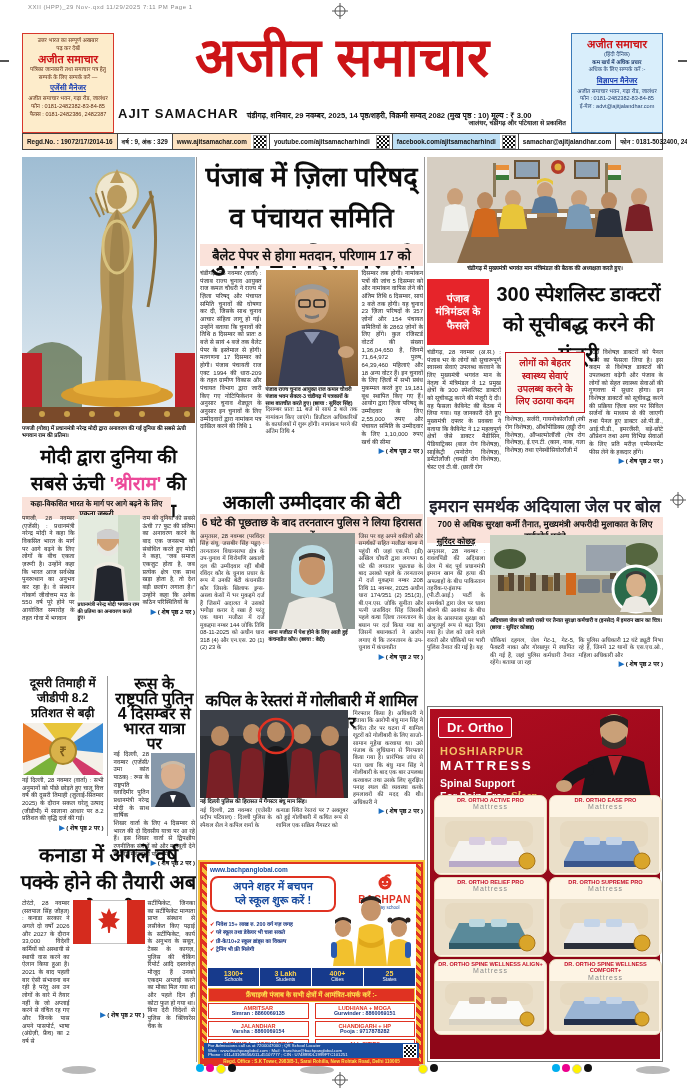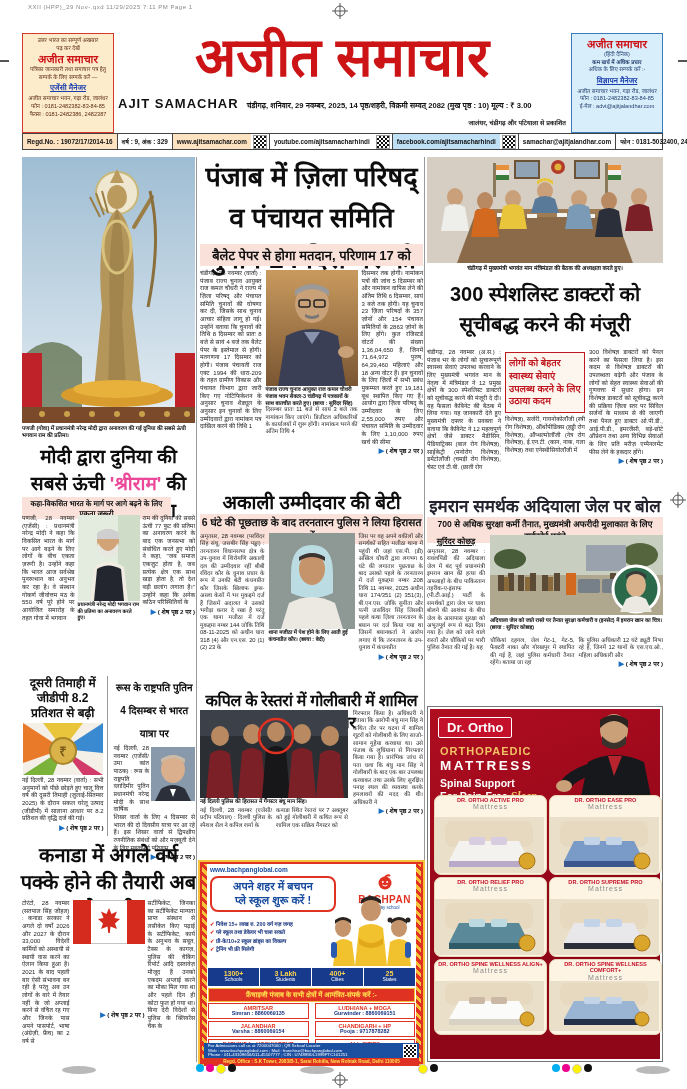--- a/index.html
+++ b/index.html
@@ -9,21 +9,21 @@
   .print-line{position:absolute;left:28px;top:4px;font-size:6px;color:#888;letter-spacing:.5px;}
   
   .mast-box{position:absolute;top:33px;height:100px;box-sizing:border-box;text-align:center;
             padding:3px 2px;font-size:5.6px;line-height:1.35;}
   .mast-left{left:22px;width:92px;background:#fdeccb;border:1.5px solid #d8372b;color:#5a2a10;}
   .mast-right{left:571px;width:92px;background:#d9eefb;border:1.5px solid #3a7ab8;color:#23406e;}
   .mast-box .ttl{color:#cc1417;font-weight:900;font-size:11px;line-height:1.1;margin:1px 0;}
   .mast-box .mgr{color:#1b3fb0;font-weight:900;font-size:7.5px;text-decoration:underline;margin:2px 0;}
   .mast-title{position:absolute;left:118px;top:30px;width:448px;text-align:center;
               font-size:54px;font-weight:900;color:#cc1417;line-height:1.0;}
-  .mast-subrow{position:absolute;left:118px;top:96px;width:448px;display:flex;gap:8px;align-items:baseline;}
+  .mast-subrow{position:absolute;left:118px;top:106px;width:448px;display:flex;gap:8px;align-items:baseline;}
   .mast-en{font-weight:900;font-size:13px;letter-spacing:1px;color:#111;white-space:nowrap;}
   .mast-edition{font-weight:700;font-size:7.6px;color:#111;}
   .mast-pub{position:absolute;left:118px;top:118px;width:448px;text-align:right;font-size:6.4px;font-weight:700;color:#222;}
   
   .info-bar{position:absolute;left:22px;top:133px;width:641px;height:17px;border:1px solid #444;
             display:flex;align-items:center;font-size:6.4px;font-weight:700;box-sizing:border-box;}
   .info-cell{padding:0 4px;border-left:1px solid #444;white-space:nowrap;height:100%;display:flex;align-items:center;}
   .info-cell:first-child{border-left:none;background:#fde3c2;}
   .cell-web{background:#fde3c2;}
   .cell-fb{background:#bfe0f5;}
@@ -34,21 +34,21 @@
   .btxt{font-size:6px;line-height:1.28;text-align:justify;color:#1c1c1c;margin:0;}
   .cap{font-size:5.6px;font-weight:700;line-height:1.25;color:#111;}
   .cont{font-size:6.2px;font-weight:700;color:#111;text-align:right;}
   .cont .arr{color:#1b6fc2;font-size:7px;}
   .photo{display:block;}
   .vline{position:absolute;width:1px;background:#999;}
   
   .kicker{background:#e6242a;color:#fff;font-weight:900;text-align:center;
           display:flex;align-items:center;justify-content:center;font-size:10.5px;line-height:1.25;padding:2px;}
   .quotebox{border:1.5px solid #c01820;background:#fdf6ef;color:#c01820;font-weight:900;
-            font-size:9.5px;line-height:1.35;padding:4px 3px;margin:3px 0;}
+            font-size:9.5px;line-height:1.35;text-align:center;padding:4px 9px;margin:3px 0;}
   
   .ortho{position:absolute;left:427px;top:706px;width:236px;height:356px;box-sizing:border-box;
          background:linear-gradient(160deg,#b00d20,#8f0618 60%);border:1px solid #777;box-shadow:inset 0 0 0 2px #fff;}
   .ortho-brand{position:absolute;left:10px;top:10px;background:#c4102a;border:1.5px solid #fff;
                color:#fff;font-weight:900;font-size:13px;padding:2px 8px;border-radius:2px;}
   .ortho-l1{position:absolute;left:12px;top:38px;color:#f2c264;font-weight:900;font-size:11px;letter-spacing:1px;}
   .ortho-l2{position:absolute;left:12px;top:51px;color:#fff;font-weight:900;font-size:13.5px;letter-spacing:2.5px;}
   .ortho-t1{position:absolute;left:12px;top:70px;color:#fff;font-weight:900;font-size:10.5px;}
   .ortho-t2{position:absolute;left:12px;top:82px;color:#fff;font-weight:900;font-size:10.5px;}
   .ortho-t2 .slp{color:#f2c264;font-family:"Liberation Serif",serif;font-style:italic;font-size:12px;}
@@ -234,21 +234,21 @@
         <path d="M0 52 L40 26 L30 52 Z" fill="#7ab23a"></path>
           <path d="M80 52 L40 26 L60 52 Z" fill="#d23a6a"></path>
         <path d="M20 0 L40 26 L60 0 Z" fill="#e8c53a"></path>
         <circle cx="40" cy="28" r="13" fill="#d9b24a" stroke="#a8862a" stroke-width="2"></circle>
         <text x="40" y="33" font-size="13" text-anchor="middle" fill="#7a5a1a" font-weight="bold">₹</text>
       </svg>
       <p class="btxt">नई दिल्ली, 28 नवम्बर (वार्ता) : सभी अनुमानों को पीछे छोड़ते हुए चालू वित्त वर्ष की दूसरी तिमाही (जुलाई-सितम्बर 2025) के दौरान सकल घरेलू उत्पाद (जीडीपी) में सालाना आधार पर 8.2 प्रतिशत की वृद्धि दर्ज की गई।</p>
       <div class="cont"><span class="arr">▶</span> <span>( शेष पृष्ठ 2 पर )</span></div>
     </div>
     <div style="flex:1">
-      <div class="headline" style="font-size:10px;line-height:23px">रूस के राष्ट्रपति पुतिन 4 दिसम्बर से भारत यात्रा पर</div>
+      <div class="headline" style="font-size:16px;line-height:15px">रूस के राष्ट्रपति पुतिन 4 दिसम्बर से भारत यात्रा पर</div>
       <svg class="photo" style="float:right;margin:2px 0 1px 2px" width="44" height="54" viewBox="0 0 44 54">
         <rect width="44" height="54" fill="#8799ab"></rect>
         <ellipse cx="22" cy="22" rx="12" ry="14" fill="#d9af8e"></ellipse>
         <path d="M10 16 Q22 6 34 16 L34 12 Q22 4 10 12 Z" fill="#cabba8"></path>
         <path d="M4 54 L10 42 Q22 34 34 42 L40 54 Z" fill="#2a2f3a"></path>
         <path d="M19 42 L22 50 L25 42 Z" fill="#fff"></path>
       </svg>
       <p class="btxt">नई दिल्ली, 28 नवम्बर (एजेंसी/उमा कांत पाठक) : रूस के राष्ट्रपति व्लादिमीर पुतिन प्रधानमंत्री नरेन्द्र मोदी के साथ वार्षिक</p>
       <p class="btxt">शिखर वार्ता के लिए 4 दिसम्बर से भारत की दो दिवसीय यात्रा पर आ रहे हैं। इस शिखर वार्ता से द्विपक्षीय रणनीतिक संबंधों को और मज़बूती देने के लिए महत्वपूर्ण परिणाम</p>
       <div class="cont"><span class="arr">▶</span> <span>( शेष पृष्ठ 2 पर )</span></div>
@@ -495,20 +495,21 @@
     <ellipse cx="152" cy="42" rx="8" ry="9" fill="#caa07a"></ellipse>
       <path d="M138 72 L142 50 Q152 44 162 50 L166 72 Z" fill="#7a9ab5"></path>
     <ellipse cx="182" cy="44" rx="8" ry="9" fill="#b98a62"></ellipse>
       <path d="M168 80 L172 54 Q182 48 192 54 L196 80 Z" fill="#2a2f3a"></path>
     <ellipse cx="212" cy="40" rx="8" ry="9" fill="#caa07a"></ellipse>
       <path d="M198 74 L202 50 Q212 44 222 50 L226 74 Z" fill="#7a2026"></path>
   </svg>
   <div class="abs cap" style="left:427px;top:265px;width:236px;font-size:5.8px;text-align:center">चंडीगढ़ में मुख्यमंत्री भगवंत मान मंत्रिमंडल की बैठक की अध्यक्षता करते हुए।</div>
 
   <div class="abs" style="left:427px;top:279px;width:236px;height:66px;display:flex;gap:5px">
+    <div class="kicker" style="width:58px;flex:none">पंजाब मंत्रिमंडल के फैसले</div>
     <div class="headline" style="flex:1;font-size:20px;line-height:30px">300 स्पेशलिस्ट डाक्टरों को सूचीबद्ध करने की मंजूरी</div>
   </div>
 
   <div class="abs" style="left:427px;top:349px;width:236px;height:142px;display:flex;gap:4px">
     <p class="btxt" style="flex:1">चंडीगढ़, 28 नवम्बर (अ.स.) : पंजाब भर के लोगों को सुचारूपूर्ण स्वास्थ्य सेवाएं उपलब्ध करवाने के लिए मुख्यमंत्री भगवंत मान के नेतृत्व में मंत्रिमंडल ने 12 प्रमुख क्षेत्रों के 300 स्पेशलिस्ट डाक्टरों को सूचीबद्ध करने की मंजूरी दे दी। यह फैसला कैबिनेट की बैठक में लिया गया। यह जानकारी देते हुए मुख्यमंत्री दफ्तर के प्रवक्ता ने बताया कि कैबिनेट ने 12 महत्वपूर्ण क्षेत्रों जैसे डाक्टर मैडीसिन, पैडियाट्रिक्स (बाल रोग विशेषज्ञ), साईकेट्री (मनोरोग विशेषज्ञ), डर्मेटोलॉजी (चमड़ी रोग विशेषज्ञ), चेस्ट एवं टी.बी. (छाती रोग</p>
     <div style="width:80px;flex:none">
       <div class="quotebox">लोगों को बेहतर स्वास्थ्य सेवाएं उपलब्ध करने के लिए उठाया कदम</div>
       <p class="btxt">विशेषज्ञ), सर्जरी, गायनोकोलॉजी (स्त्री रोग विशेषज्ञ), ऑर्थोपीडिक्स (हड्डी रोग विशेषज्ञ), ऑप्थल्मोलॉजी (नेत्र रोग विशेषज्ञ), ई.एन.टी. (कान, नाक, गला विशेषज्ञ) तथा एनेस्थीसियोलॉजी में</p>
     </div>
     <div style="flex:1;display:flex;flex-direction:column">
@@ -562,21 +563,21 @@
       <p class="btxt" style="flex:1;font-size:5.8px">चौकियां दहगल, जेल गेट-1, गेट-5, फैक्टरी नाका और गोरखपुर में स्थापित की गई हैं, जहां पुलिस कर्मचारी तैनात रहेंगे। बताया जा रहा</p>
       <div style="flex:1;display:flex;flex-direction:column">
         <p class="btxt" style="font-size:5.8px">कि पुलिस अधिकारी 12 घंटे ड्यूटी निभा रहे हैं, जिनमें 12 थानों के एस.एच.ओ., महिला अधिकारी और</p>
         <div class="cont"><span class="arr">▶</span> <span>( शेष पृष्ठ 2 पर )</span></div>
       </div>
     </div>
   </div>
 
   <div class="ortho">
     <div class="ortho-brand">Dr. Ortho</div>
-    <div class="ortho-l1">ORTHOPAEDIC</div>
+    <div class="ortho-l1">HOSHIARPUR</div>
     <div class="ortho-l2">MATTRESS</div>
     <div class="ortho-t1">Spinal Support</div>
     <div class="ortho-t2"><span>For Pain-Free</span> <span class="slp">Sleep</span></div>
     <svg class="abs" style="right:6px;top:3px" width="100" height="92" viewBox="0 0 100 92">
       <ellipse cx="58" cy="20" rx="14" ry="16" fill="#c9a078"></ellipse>
       <path d="M44 18 Q58 4 72 18 L72 10 Q58 0 44 10 Z" fill="#2a2320"></path>
       <path d="M46 26 Q58 40 70 26 L70 34 Q58 44 46 34 Z" fill="#3a322c"></path>
       <path d="M24 92 L32 52 Q58 38 88 52 L96 92 Z" fill="#17181c"></path>
       <path d="M52 46 L58 66 L66 46 Z" fill="#b8242e"></path>
       <path d="M32 60 Q16 66 10 74" stroke="#17181c" stroke-width="12" fill="none" stroke-linecap="round"></path>

